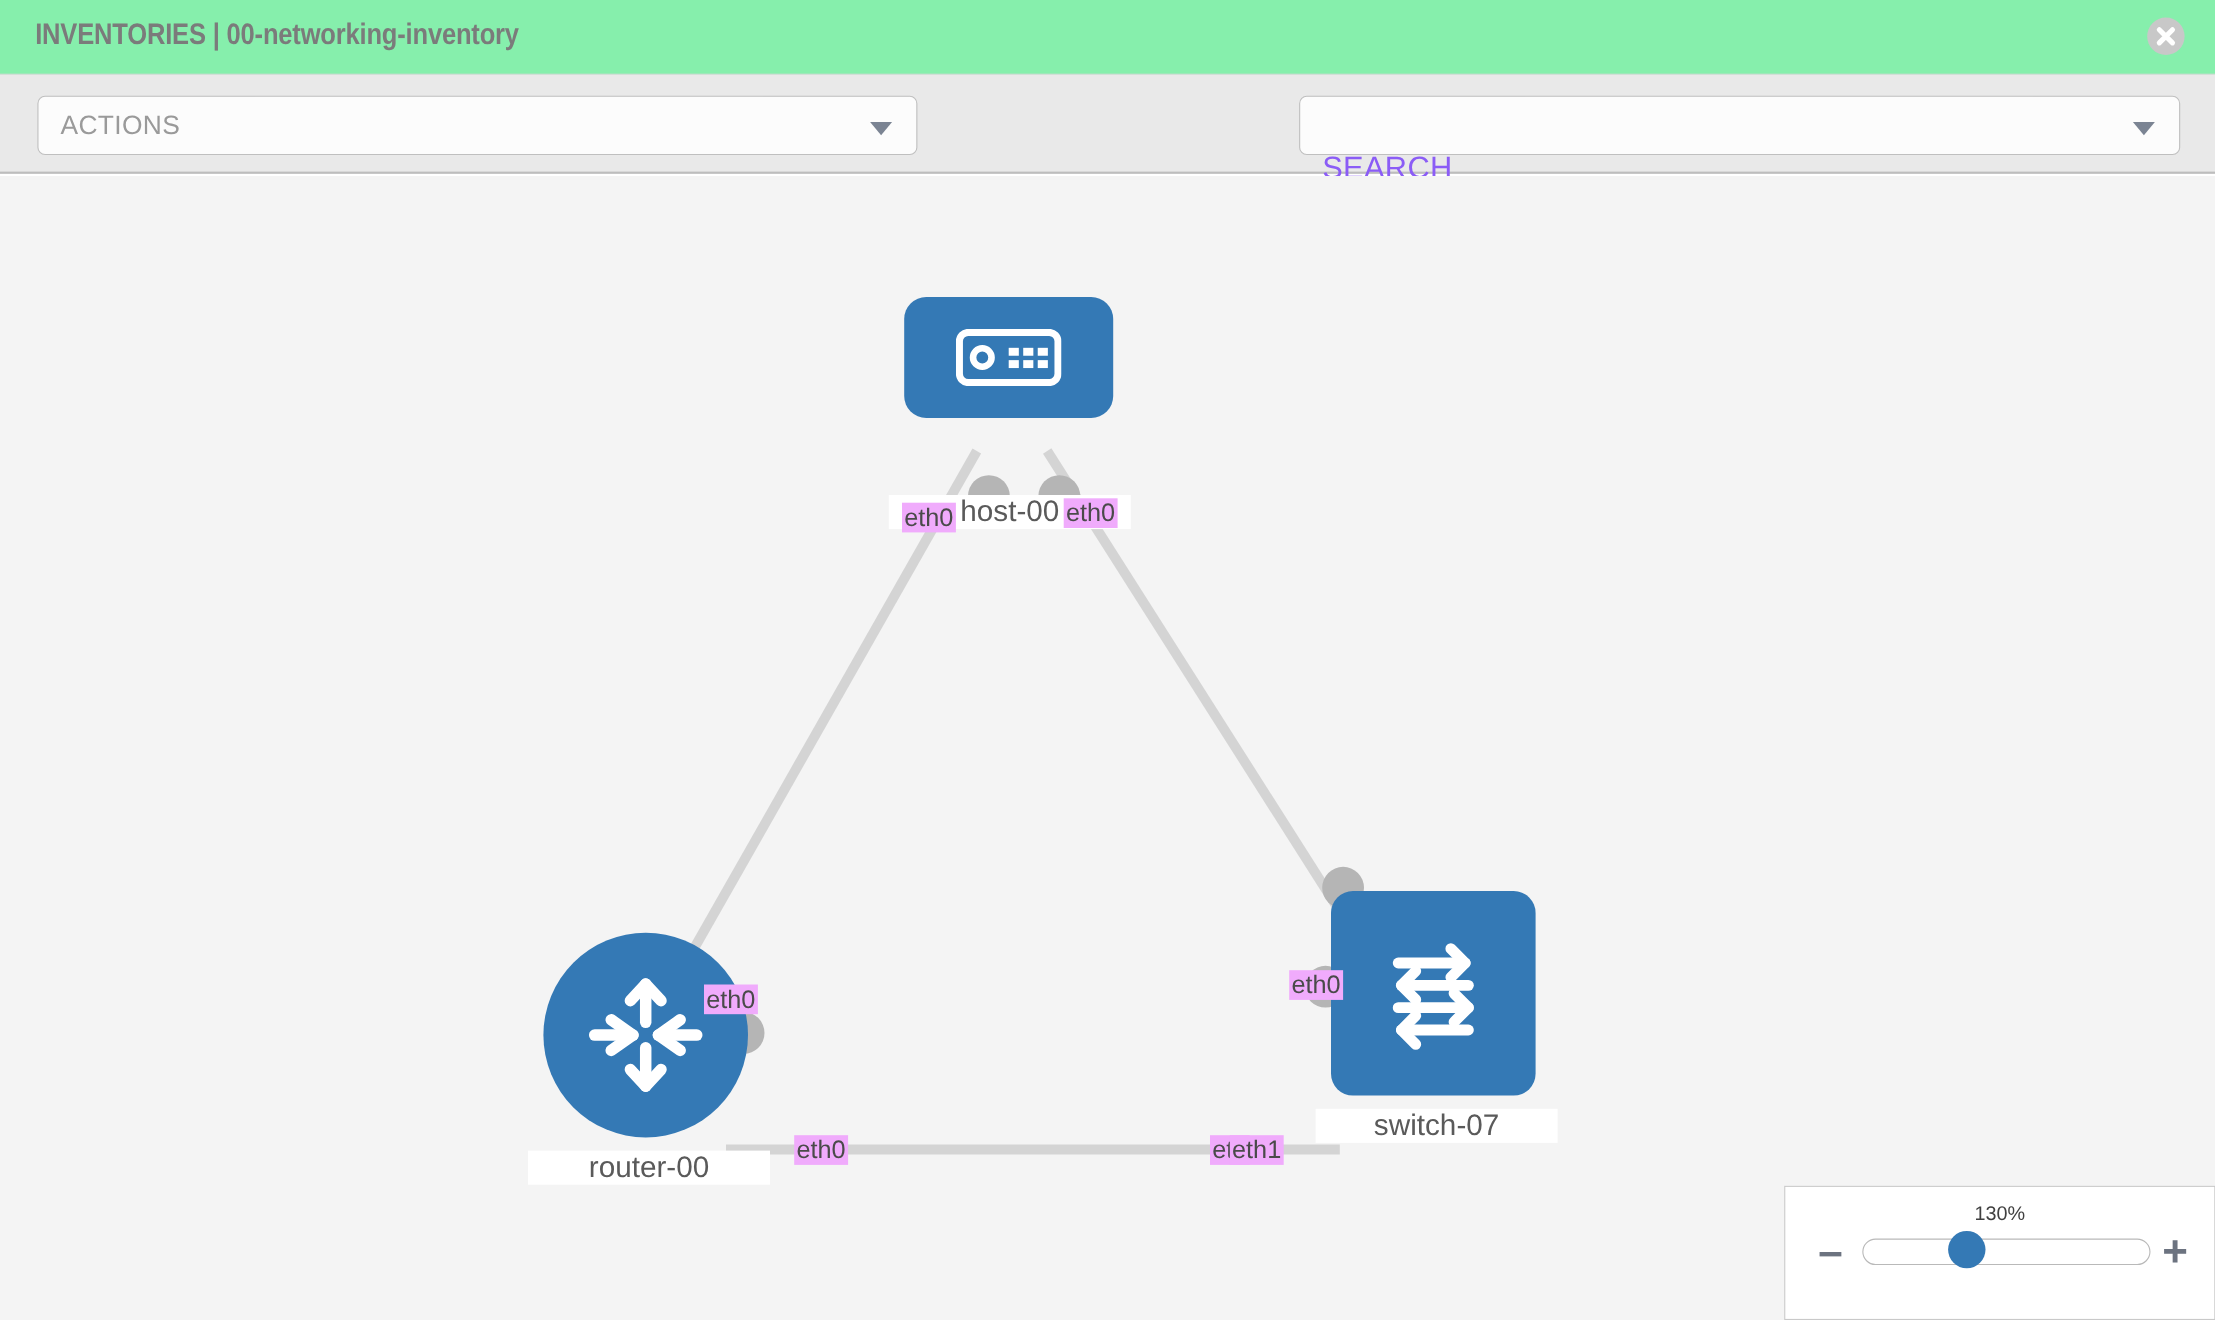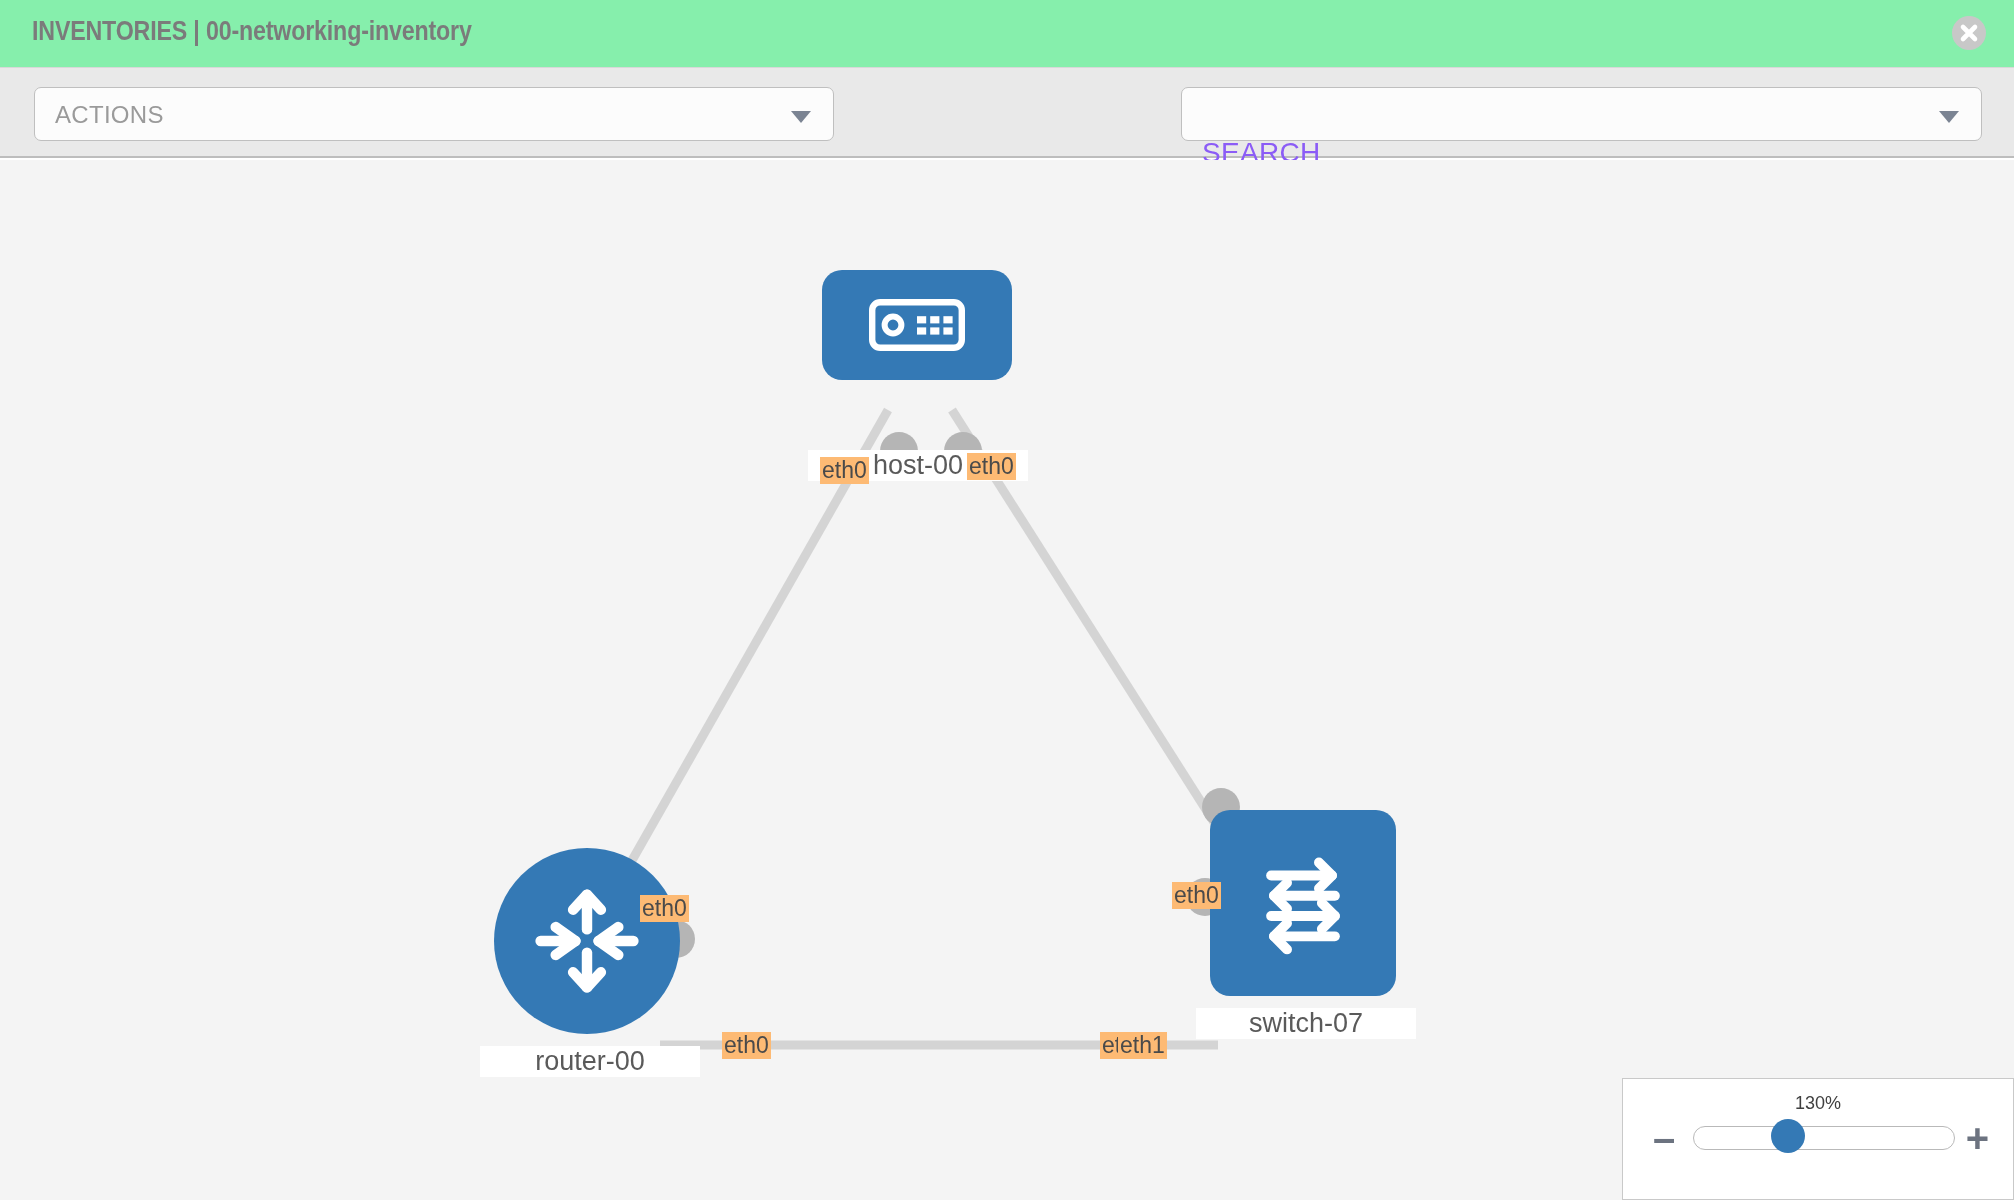--- a/index.html
+++ b/index.html
@@ -153,21 +153,21 @@
     height: 38px;
     border-radius: 50%;
     background: #b5b5b5;
     cursor: pointer;
   }
 
   .if-label {
     position: absolute;
     font-size: 23px;
     color: #4a4a4a;
-    background: #fdba74;
+    background: #f0abfc;
     padding: 0 2px;
     white-space: nowrap;
   }
 
   
   .zoom-panel {
     position: absolute;
     right: 0;
     bottom: 0;
     width: 392px;

